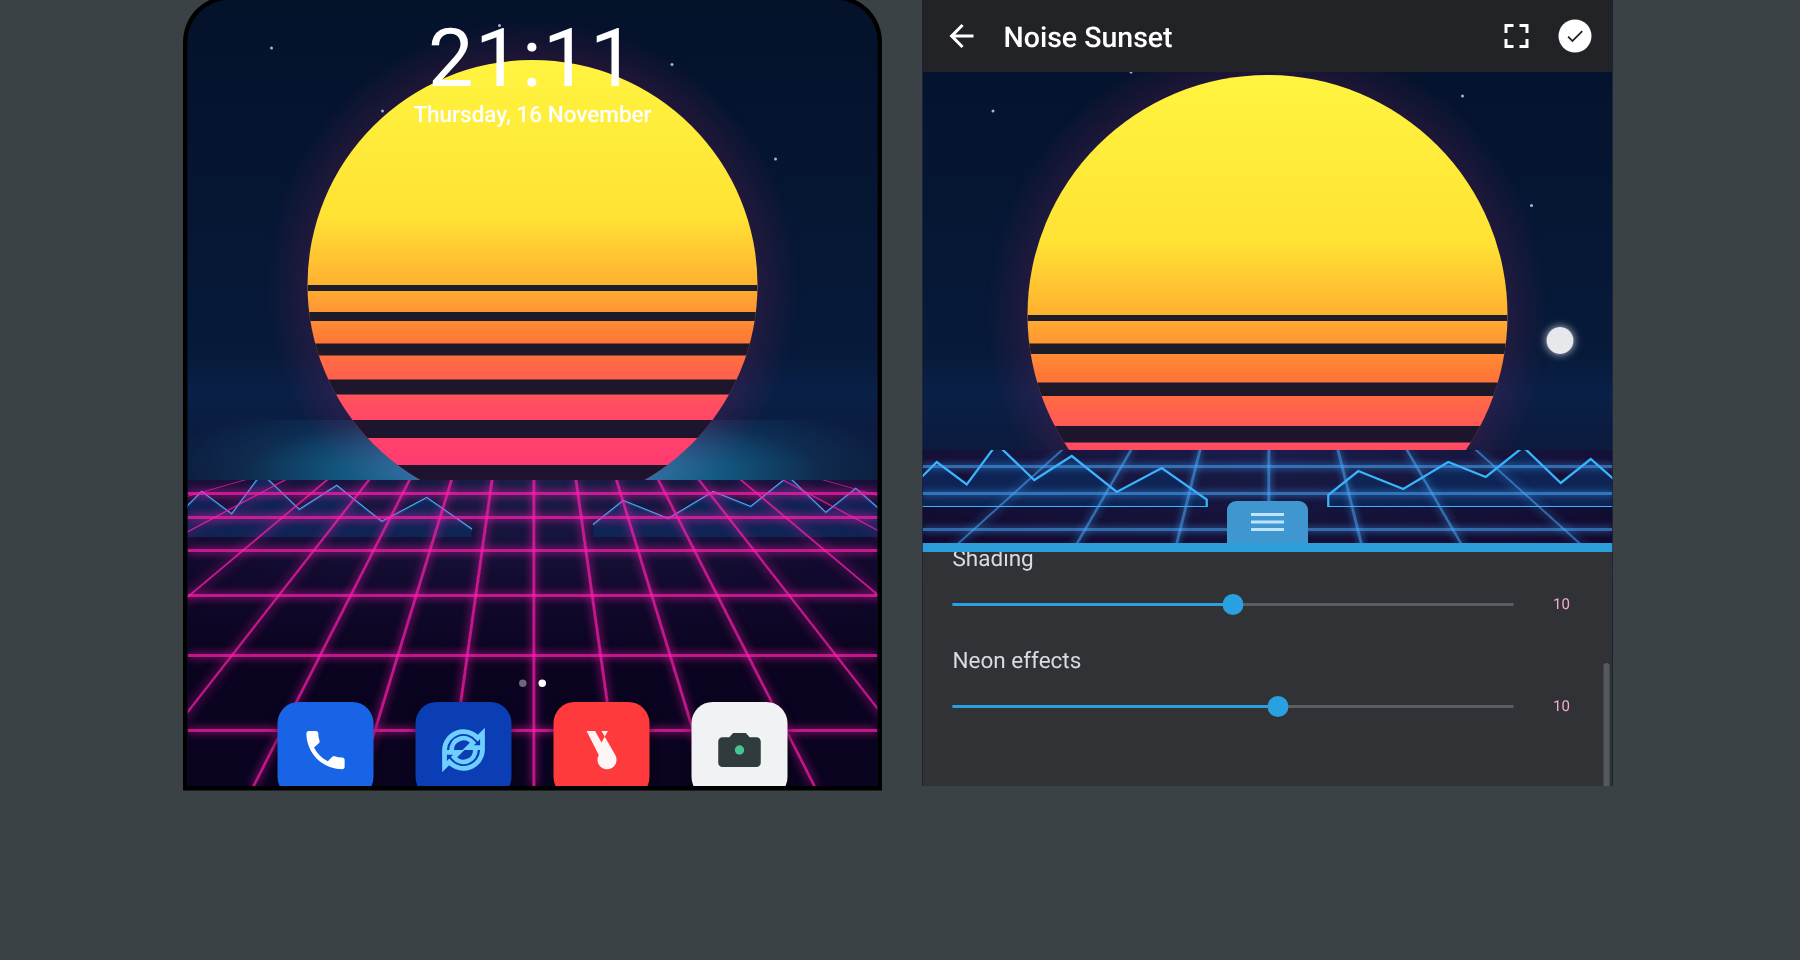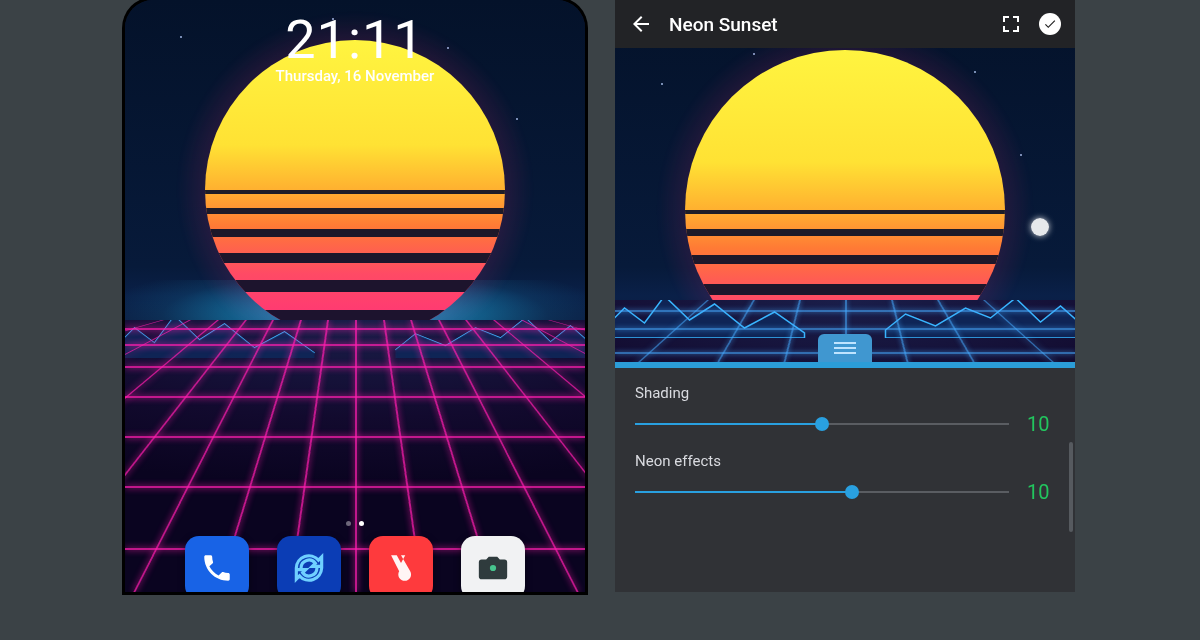--- a/index.html
+++ b/index.html
@@ -1,18 +1,18 @@
 <!DOCTYPE html>
 <html><head>
 <meta charset="utf-8">
 <style>
   * { margin:0; padding:0; box-sizing:border-box; font-family:Roboto,"Segoe UI",Arial,sans-serif; }
   body { width:1200px; height:640px; background:#3b4246; overflow:hidden; position:relative; }
 
-  .phone { position:absolute; top:0; width:460px; height:592px; overflow:hidden; background:#0a1530; }
+  .phone { position:absolute; top:0; width:460px; height:524px; overflow:hidden; background:#0a1530; }
   .phone.left  { left:125px;  border-radius:28px 28px 0 0; box-shadow:0 0 0 3px #000; }
   .phone.right { left:615px;  }
 
   
   .sky { position:absolute; inset:0; background:linear-gradient(to bottom,#04122a 0%,#071a3a 45%,#0a2048 50%,#0d1838 60%); }
   .star{ position:absolute; width:2px; height:2px; background:#9fb6e2; border-radius:50%; }
   .horizon-glow { position:absolute; left:0; right:0; top:280px; height:70px;
       background:radial-gradient(ellipse 70% 100% at 50% 50%, rgba(30,200,255,.85),rgba(30,200,255,.1) 60%,transparent 80%); }
   .glow{ position:absolute; left:50%; top:190px; width:360px; height:360px; transform:translate(-50%,-50%);
          background:radial-gradient(circle,#ff2a7f 0%,#ff2a7f 18%, rgba(255,42,127,.15) 55%, transparent 70%); border-radius:50%; filter:blur(2px);}
@@ -52,29 +52,29 @@
   .topbar .ic{ width:24px;height:24px;color:#fff;}
   .topbar .check{ width:22px;height:22px;border-radius:50%;background:#fff;display:flex;align-items:center;justify-content:center;color:#222;}
   .marker{ position:absolute; top:218px; right:26px; width:18px;height:18px;border-radius:50%; background:rgba(255,255,255,.9); box-shadow:0 0 6px rgba(255,255,255,.8); z-index:4;}
   .sheet{ position:absolute; left:0; right:0; bottom:0; top:362px; background:#303236; z-index:6;}
   .handlebar{ position:absolute; left:50%; top:-28px; transform:translateX(-50%); width:54px;height:28px; border-radius:6px 6px 0 0;
               background:#4097d0; display:flex; align-items:center; justify-content:center;}
   .handlebar div{width:22px;height:2px;background:#bfe4ff;position:relative;}
   .handlebar div::before,.handlebar div::after{content:"";position:absolute;left:0;right:0;height:2px;background:#bfe4ff;}
   .handlebar div::before{top:-5px;} .handlebar div::after{top:5px;}
   .edge{position:absolute; left:0; right:0; top:0; height:6px; background:#2b9dd8;}
-  .settings{ padding:22px 20px 0; color:#d9dbe0;}
+  .settings{ padding:1px 20px 0; color:#d9dbe0;}
   .row{ margin-bottom:16px;}
   .row .lbl{ font-size:15px; margin-bottom:10px; display:block;}
   .slider-wrap{ display:flex; align-items:center; gap:18px;}
   .slider{ flex:1; height:24px; position:relative;}
   .track{position:absolute; left:0; right:0; top:50%; height:2px; background:#5a5d62; transform:translateY(-50%);}
   .fill{position:absolute; left:0; top:50%; height:2px; background:#29a0e0; transform:translateY(-50%);}
   .thumb{position:absolute; top:50%; width:14px;height:14px;border-radius:50%; background:#29a0e0; transform:translate(-50%,-50%);}
-  .val{ width:28px; text-align:left; font-size:20px; color:#22c55e;}
+  .val{ width:28px; text-align:center; font-size:10px; color:#f9a8d4;}
   .scrollhint{position:absolute; right:2px; top:80px; width:4px; height:90px; background:#565a5f; border-radius:2px;}
 </style>
 </head>
 <body>
 
 <div class="phone left">
   <div class="sky">
     <div class="star" style="left:12%;top:6%"></div>
       <div class="star" style="left:28%;top:14%"></div>
     <div class="star" style="left:70%;top:8%"></div>
@@ -196,21 +196,21 @@
     <div class="gl v" style="left:30%;transform:skewX(-30deg)"></div>
       <div class="gl v" style="left:70%;transform:skewX(30deg)"></div>
     <div class="gl v" style="left:20%;transform:skewX(-48deg)"></div>
       <div class="gl v" style="left:80%;transform:skewX(48deg)"></div>
   </div>
 
   <div class="topbar">
     <svg class="ic" viewBox="0 0 24 24" fill="#fff">
         <path d="M20 11H7.83l5.59-5.59L12 4l-8 8 8 8 1.41-1.41L7.83 13H20z"></path>
       </svg>
-    <div class="title">Neon Sunset</div>
+    <div class="title">Noise Sunset</div>
     <svg class="ic" viewBox="0 0 24 24" fill="#fff">
         <path d="M4 4h6v2H6v4H4V4zm10 0h6v6h-2V6h-4V4zM4 14h2v4h4v2H4v-6zm14 0h2v6h-6v-2h4v-4z"></path>
       </svg>
     <div class="check">
       <svg width="14" height="14" viewBox="0 0 24 24" fill="#222">
           <path d="M9 16.17 4.83 12l-1.42 1.41L9 19 21 7l-1.41-1.41z"></path>
         </svg>
     </div>
   </div>
 

